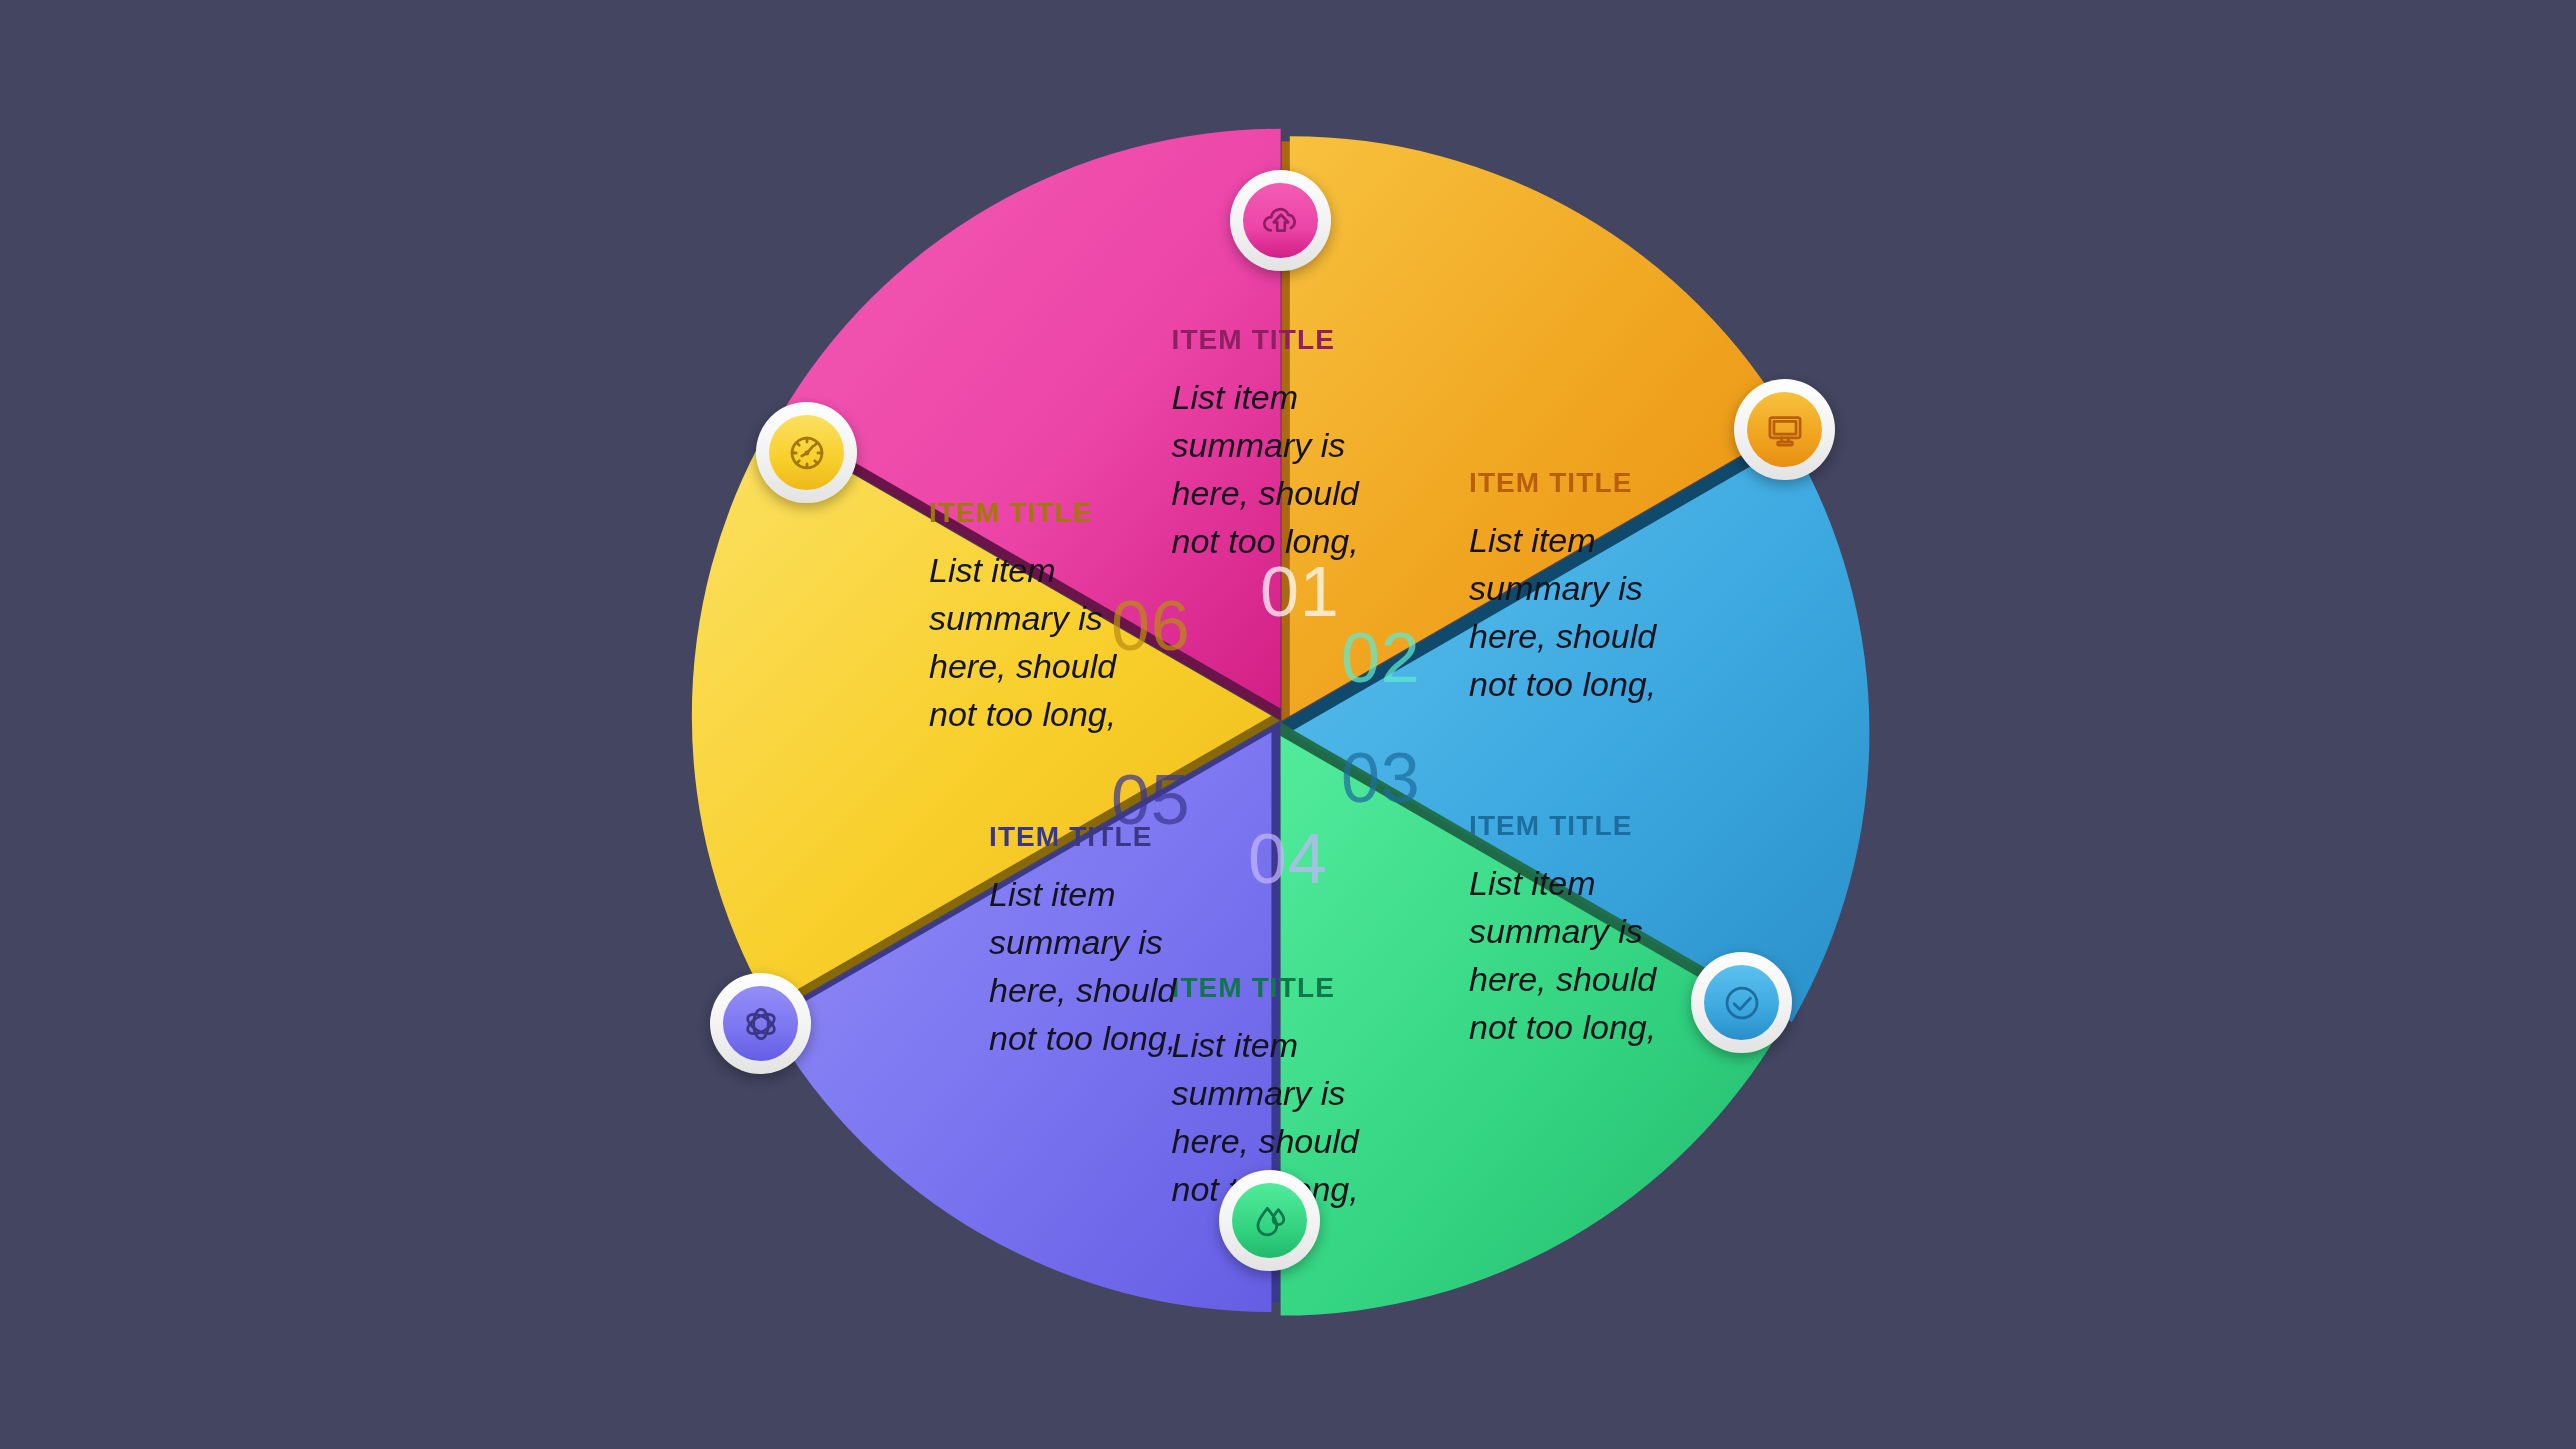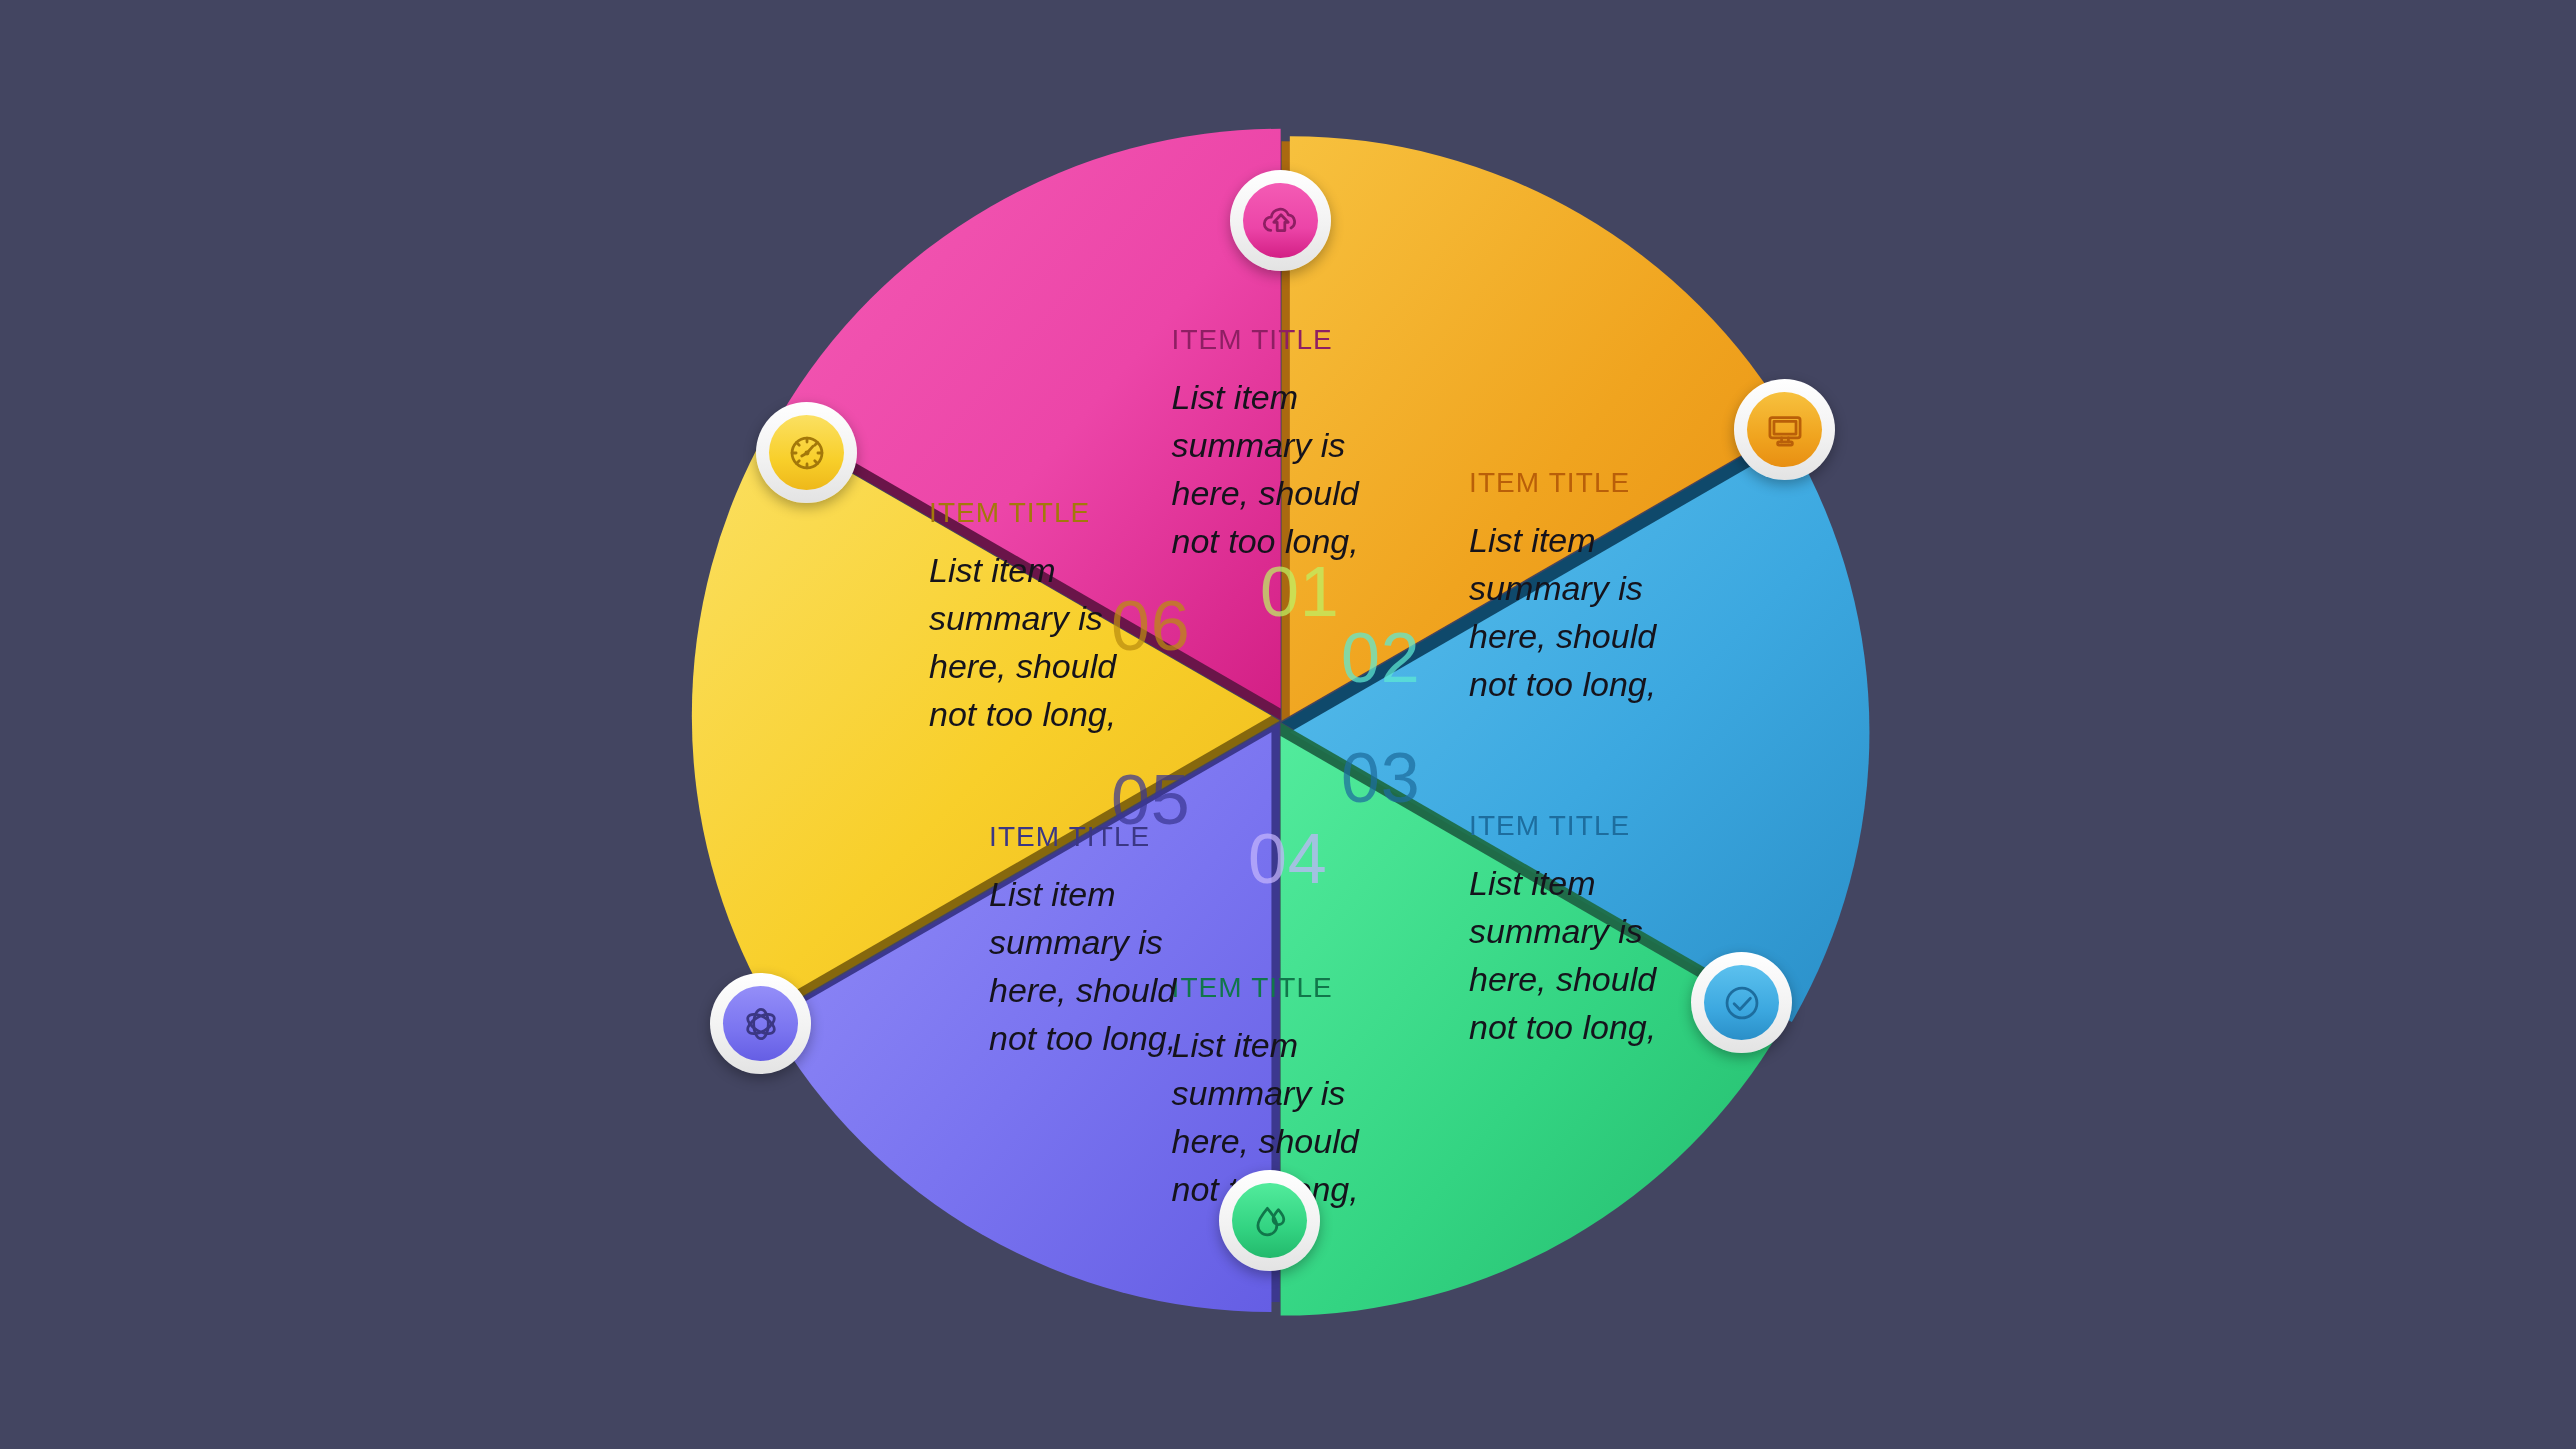--- a/index.html
+++ b/index.html
@@ -6,21 +6,21 @@
   body{
     width:2576px;height:1449px;overflow:hidden;
     background:#434561;
     font-family:"Liberation Sans", sans-serif;
     position:relative;
   }
   #stage{position:absolute;inset:0;}
   svg#wheel{position:absolute;left:0;top:0;width:2576px;height:1449px;}
 
   .seg-title{
-    font-weight:normal;
+    font-weight:bold;
     font-size:28px;
     letter-spacing:1.1px;
     text-transform:uppercase;
     white-space:nowrap;
   }
   .seg-desc{
     font-style:italic;
     font-size:34px;
     line-height:1.42;
     color:#15131c;
@@ -99,21 +99,21 @@
         <path d="M 1392 800 L 1937.6 1115.0 A 630 630 0 0 1 1392.0 1430.0 Z" fill="#1d6e47" transform="translate(0,-14.4)" opacity="0.95"></path>
         <path d="M 1392 800 L 1937.6 1115.0 A 630 630 0 0 1 1392.0 1430.0 Z" fill="url(#grad-04)"></path>
         <path d="M 1382 796 L 1382.0 1426.0 A 630 630 0 0 1 836.4 1111.0 Z" fill="#3c3891" transform="translate(9,-10.8)" opacity="0.95"></path>
         <path d="M 1382 796 L 1382.0 1426.0 A 630 630 0 0 1 836.4 1111.0 Z" fill="url(#grad-05)"></path>
         <path d="M 1382 778 L 836.4 1093.0 A 630 630 0 0 1 836.4 463.0 Z" fill="#8a6a08" transform="translate(9,5.4)" opacity="0.95"></path>
         <path d="M 1382 778 L 836.4 1093.0 A 630 630 0 0 1 836.4 463.0 Z" fill="url(#grad-06)"></path>
       </g>
   </svg>
 
   <div id="overlay">
-      <div class="numblock" style="left: 1260px; top: 552px; color: #bef264; opacity: 0.72;"><span class="seg-num">01</span></div>
+      <div class="numblock" style="left: 1260px; top: 552px; color: #ffffff; opacity: 0.72;"><span class="seg-num">01</span></div>
       <div class="textblock" style="left: 1281px; top: 324px; transform: translateX(-50%); text-align: left;">
         <div class="seg-title" style="color: rgb(142, 31, 99);">ITEM TITLE</div>
         <div class="seg-desc" style="margin-top: 16.6px;">List item summary is here, should not too long,</div>
       </div>
       <div class="numblock" style="left: 1341px; top: 618px; color: #5eead4; opacity: 0.72;"><span class="seg-num">02</span></div>
       <div class="textblock" style="left: 1469px; top: 467px; text-align: left;">
         <div class="seg-title" style="color: rgb(185, 95, 9);">ITEM TITLE</div>
         <div class="seg-desc" style="margin-top: 16.6px;">List item summary is here, should not too long,</div>
       </div>
       <div class="numblock" style="left: 1341px; top: 738px; color: rgb(29, 109, 158); opacity: 0.72; text-align: center;"><span class="seg-num">03</span></div>

